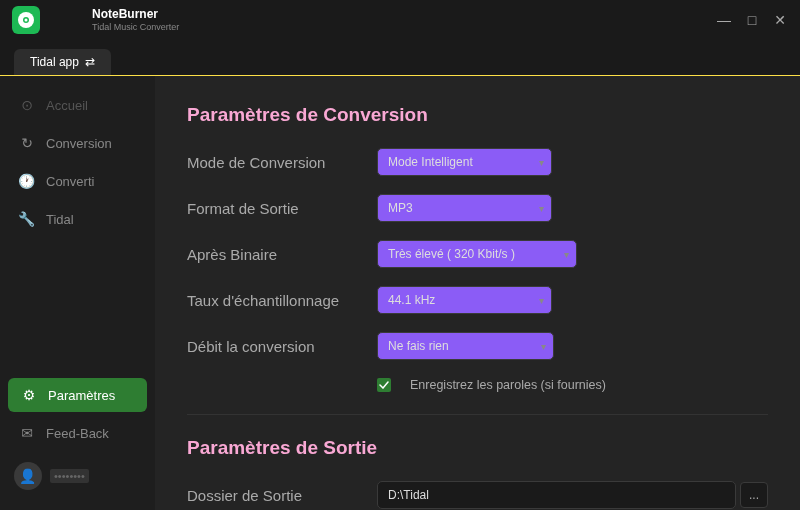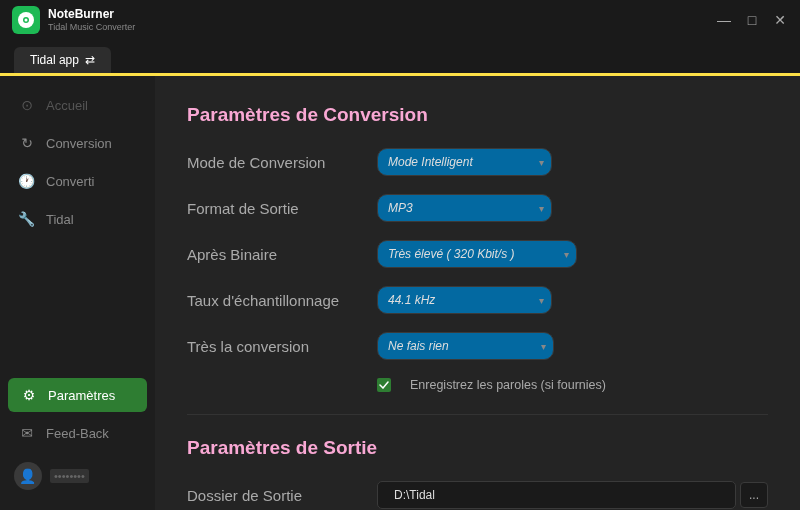--- a/index.html
+++ b/index.html
@@ -44,20 +44,21 @@
       background: #fff;
       border-radius: 50%;
       display: flex;
       align-items: center;
       justify-content: center;
     }
     .app-name {
       display: flex;
       flex-direction: column;
       line-height: 1.2;
+      margin-left: 44px;
     }
     .app-name-main {
       font-size: 12px;
       font-weight: 700;
       color: #fff;
     }
     .app-name-sub {
       font-size: 9px;
       color: #888;
     }
@@ -79,21 +80,21 @@
     }
 
     
     .tab-bar {
       height: 36px;
       background: #1a1a1a;
       display: flex;
       align-items: flex-end;
       padding: 0 14px;
       flex-shrink: 0;
-      border-bottom: 3px solid #fde047;
+      border-bottom: 1px solid #fde047;
     }
     .tab {
       padding: 6px 16px;
       border-radius: 6px 6px 0 0;
       background: #2d2d2d;
       color: #ccc;
       font-size: 12px;
       cursor: pointer;
       display: flex;
       align-items: center;
@@ -205,32 +206,31 @@
     }
     .settings-control {
       flex: 1;
     }
 
     .select-wrapper {
       position: relative;
       display: inline-block;
     }
     .select-box {
-      background: #0369a1;
+      background: #8b5cf6;
       border: 1px solid #3a3a3a;
-      border-radius: 10px;
+      border-radius: 5px;
       color: #ddd;
       font-size: 12px;
       padding: 6px 28px 6px 10px;
       appearance: none;
       -webkit-appearance: none;
       cursor: pointer;
       min-width: 175px;
       outline: none;
-      font-style: italic;
     }
     .select-arrow {
       position: absolute;
       right: 8px;
       top: 50%;
       transform: translateY(-50%);
       pointer-events: none;
       color: #888;
       font-size: 10px;
     }
@@ -265,21 +265,21 @@
       margin: 8px 0 22px 0;
     }
 
     
     .text-input {
       background: #1a1a1a;
       border: 1px solid #3a3a3a;
       border-radius: 5px;
       color: #ddd;
       font-size: 12px;
-      padding: 6px 16px;
+      padding: 6px 10px;
       width: 100%;
       outline: none;
     }
     .input-with-btn {
       display: flex;
       align-items: center;
       gap: 4px;
     }
     .browse-btn {
       background: #1a1a1a;
@@ -418,21 +418,21 @@
             <option>44.1 kHz</option>
             <option>48 kHz</option>
             <option>96 kHz</option>
           </select>
           <div class="select-arrow">▾</div>
         </div>
       </div>
     </div>
 
     <div class="settings-row">
-      <div class="settings-label">Très la conversion</div>
+      <div class="settings-label">Débit la conversion</div>
       <div class="settings-control">
         <div class="select-wrapper">
           <select class="select-box">
             <option>Ne fais rien</option>
             <option>Ouvrir le dossier de sortie</option>
             <option>Mettre en veille</option>
             <option>Éteindre</option>
           </select>
           <div class="select-arrow">▾</div>
         </div>

